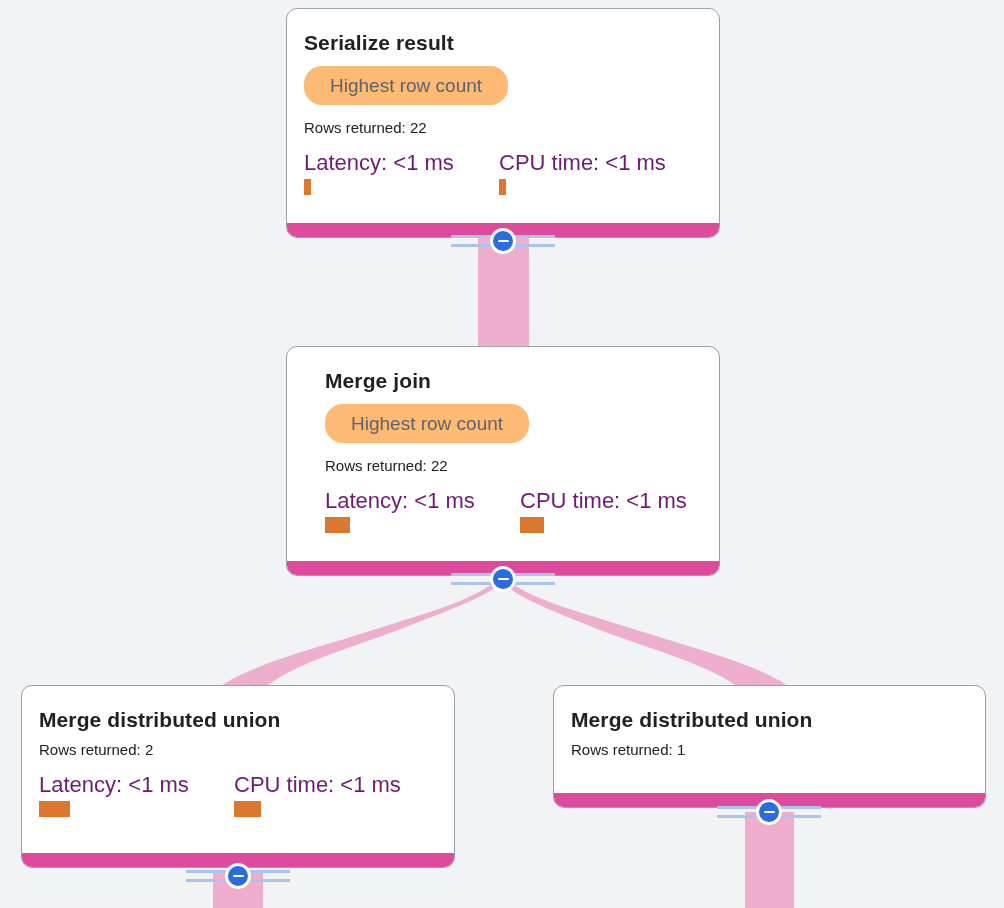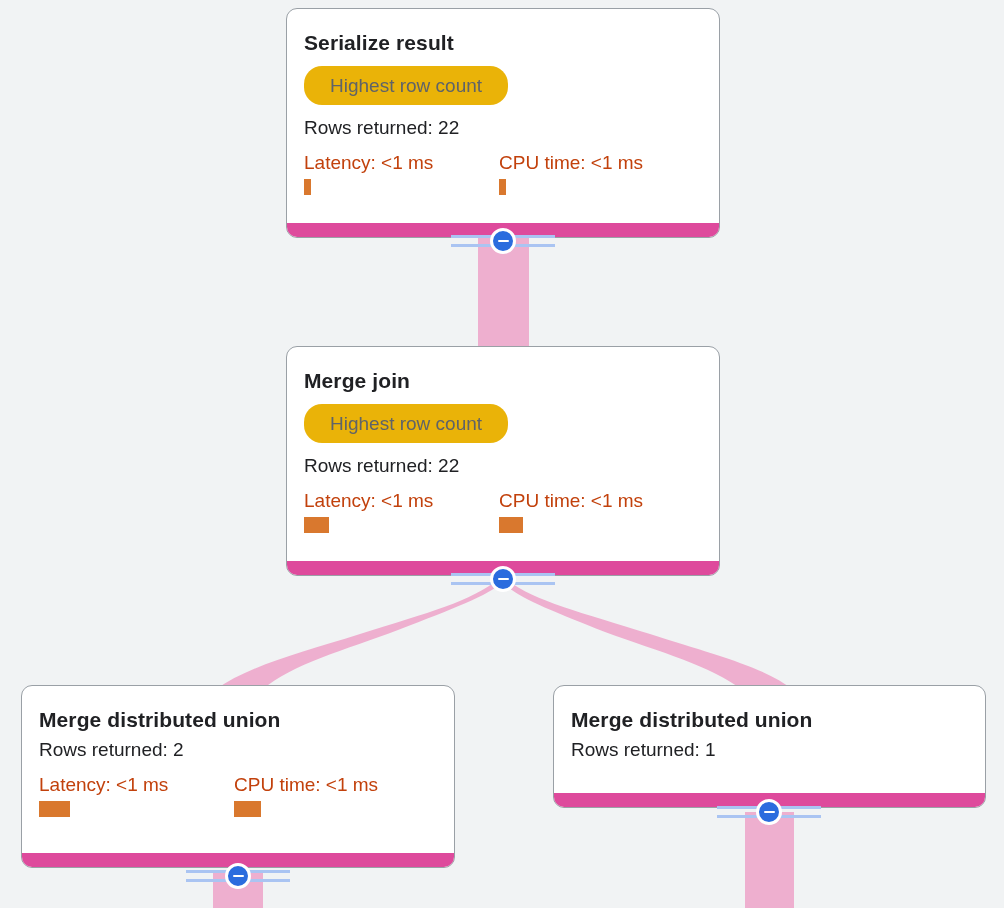--- a/index.html
+++ b/index.html
@@ -49,45 +49,45 @@
     font-size: 21px;
     font-weight: bold;
     color: #202124;
     letter-spacing: 0.1px;
     line-height: 24px;
     white-space: nowrap;
   }
   .chip {
     display: inline-block;
     margin-top: 11px;
-    background: #eab308;
+    background: #fdba74;
     color: #5f6368;
     font-size: 19px;
     line-height: 19px;
     padding: 10px 26px;
     border-radius: 18px;
     white-space: nowrap;
   }
   .rows-line {
-    font-size: 19px;
+    font-size: 15px;
     color: #202124;
     line-height: 22px;
     margin-top: 12px;
     white-space: nowrap;
   }
   .metrics {
     display: flex;
     margin-top: 13px;
   }
   .metric {
     display: block;
   }
   .metric-label {
-    font-size: 19px;
-    color: #c2410c;
+    font-size: 22px;
+    color: #701a75;
     line-height: 22px;
     white-space: nowrap;
   }
   .metric-bar {
     margin-top: 5px;
     height: 16px;
     background: #d9782e;
   }
 
   
@@ -200,21 +200,21 @@
   <div class="connector" style="left:503px; top:241px;">
     <div class="conn-lines">
       <span></span>
         <span></span>
     </div>
     <div class="conn-btn">
         <i></i>
       </div>
   </div>
 
-  <div class="node" style="left:286px; top:346px; width:434px; height:230px;">
+  <div class="node" style="left:286px; top:346px; width:434px; height:230px;padding-left:21px;">
     <div class="node-body">
       <div class="node-title">Merge join</div>
       <div class="chip">Highest row count</div>
       <div class="rows-line">Rows returned: 22</div>
       <div class="metrics">
         <div class="metric" style="width:195px;">
           <div class="metric-label">Latency: &lt;1 ms</div>
           <div class="metric-bar" style="width:25px;"></div>
         </div>
         <div class="metric">

